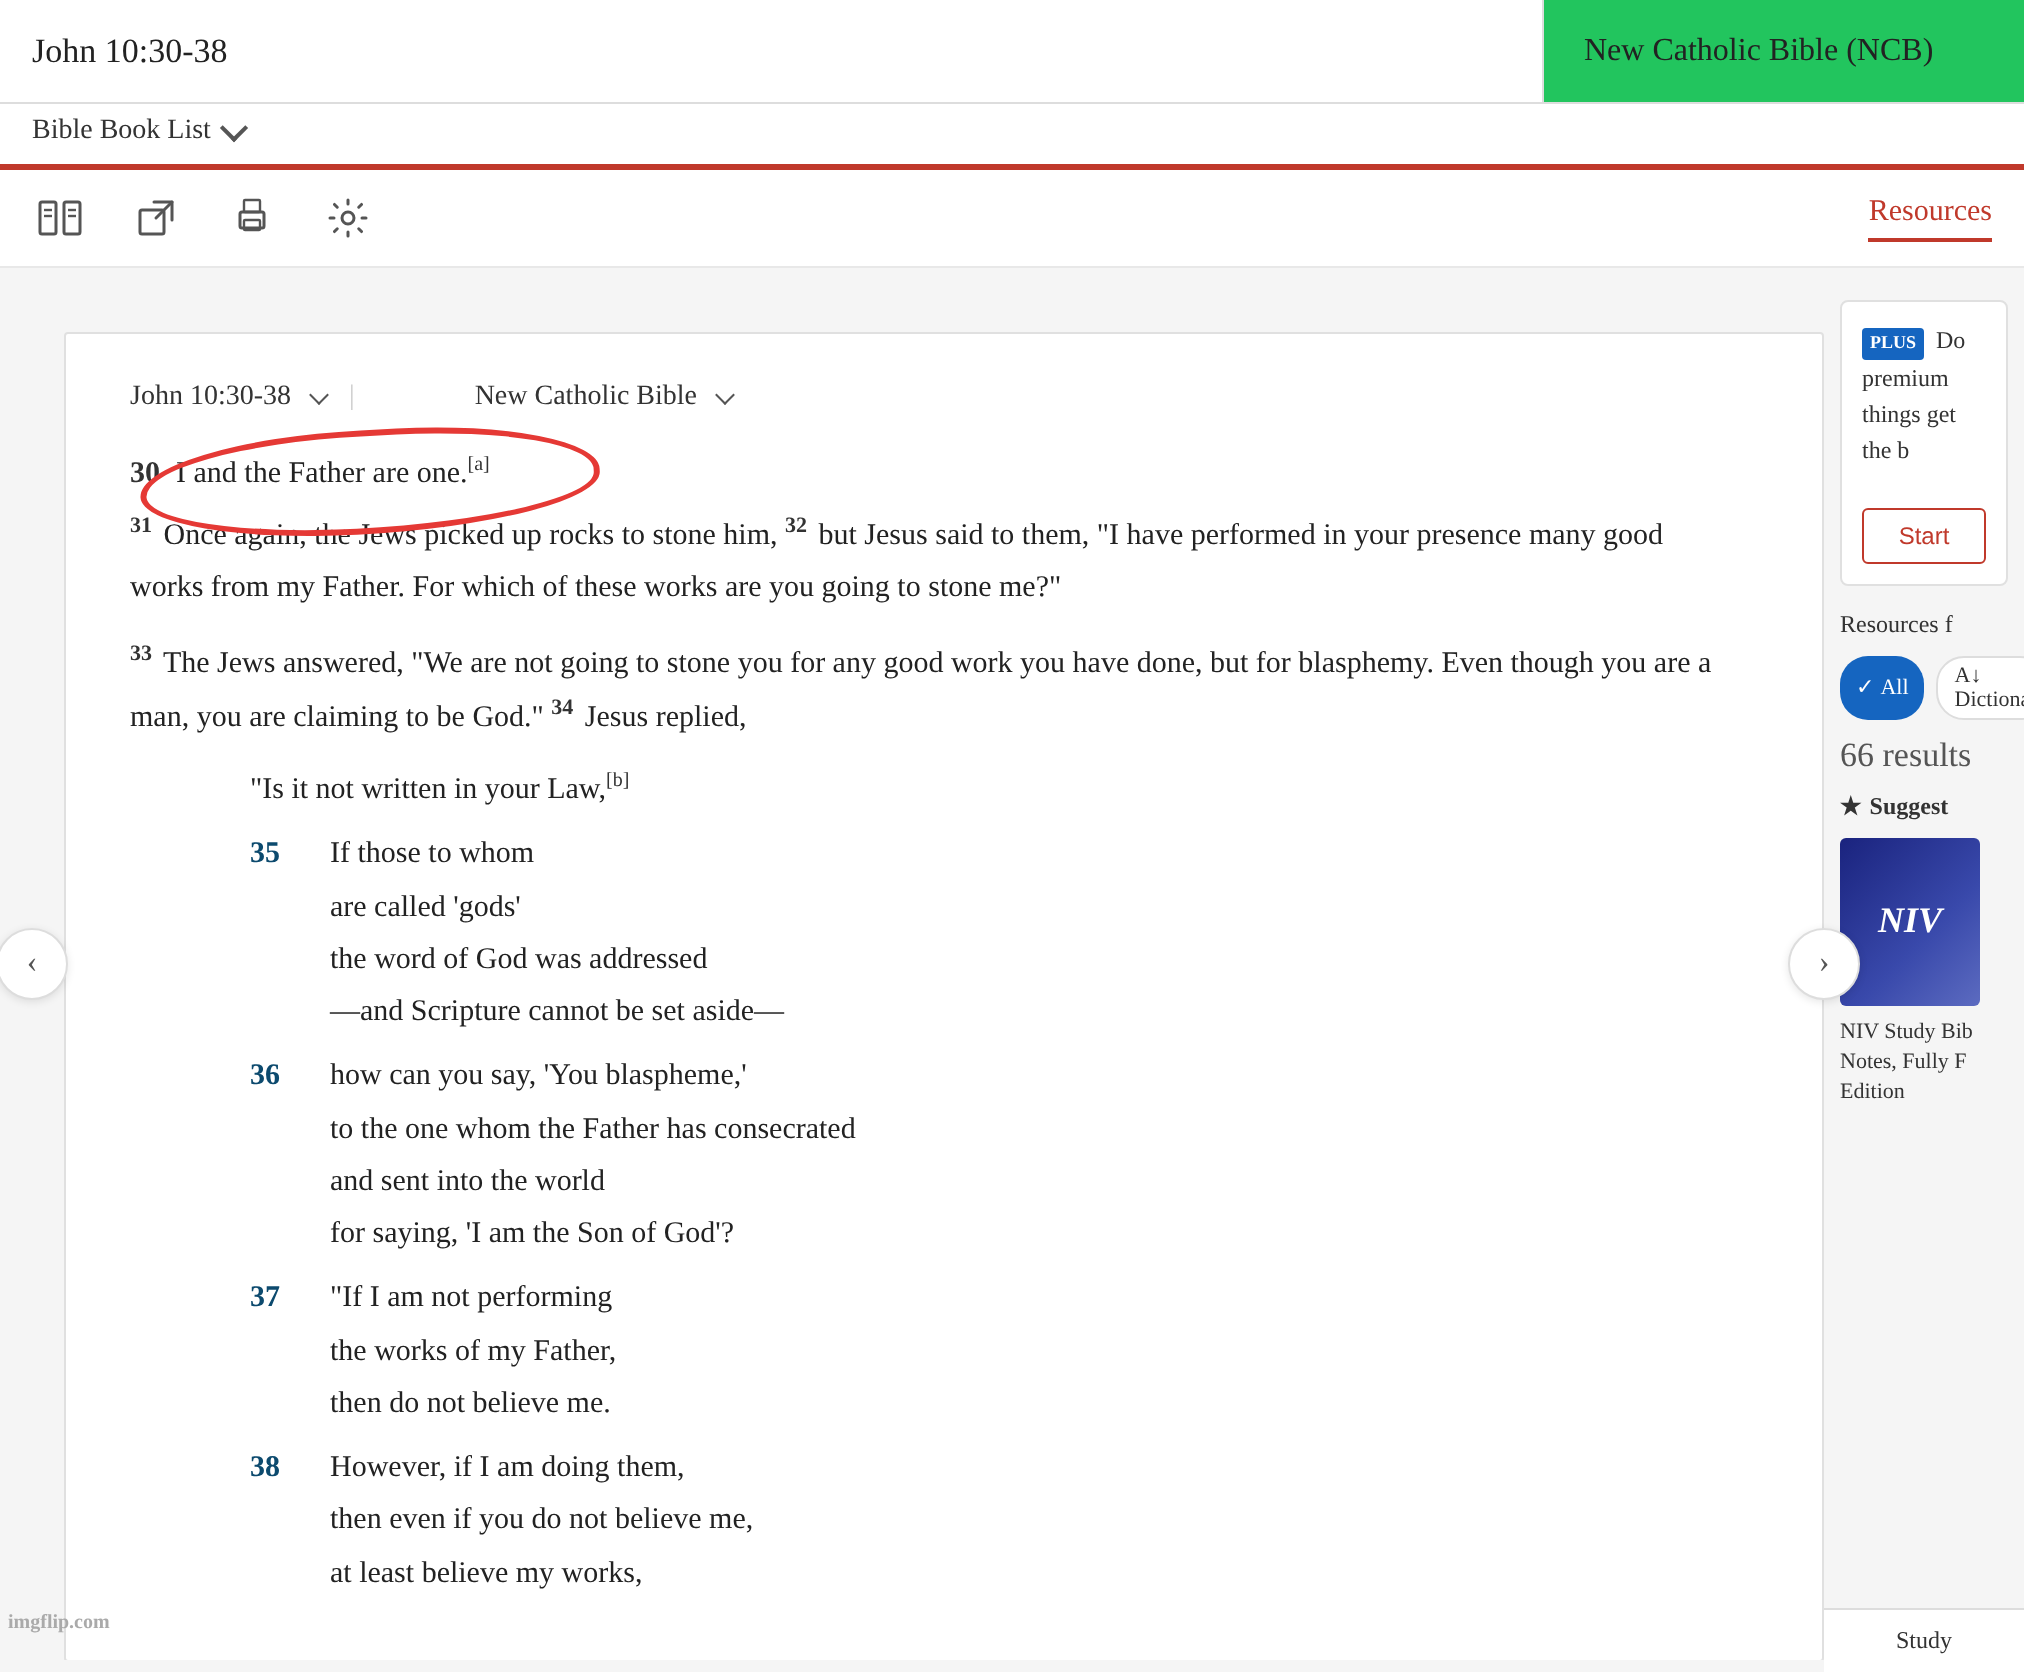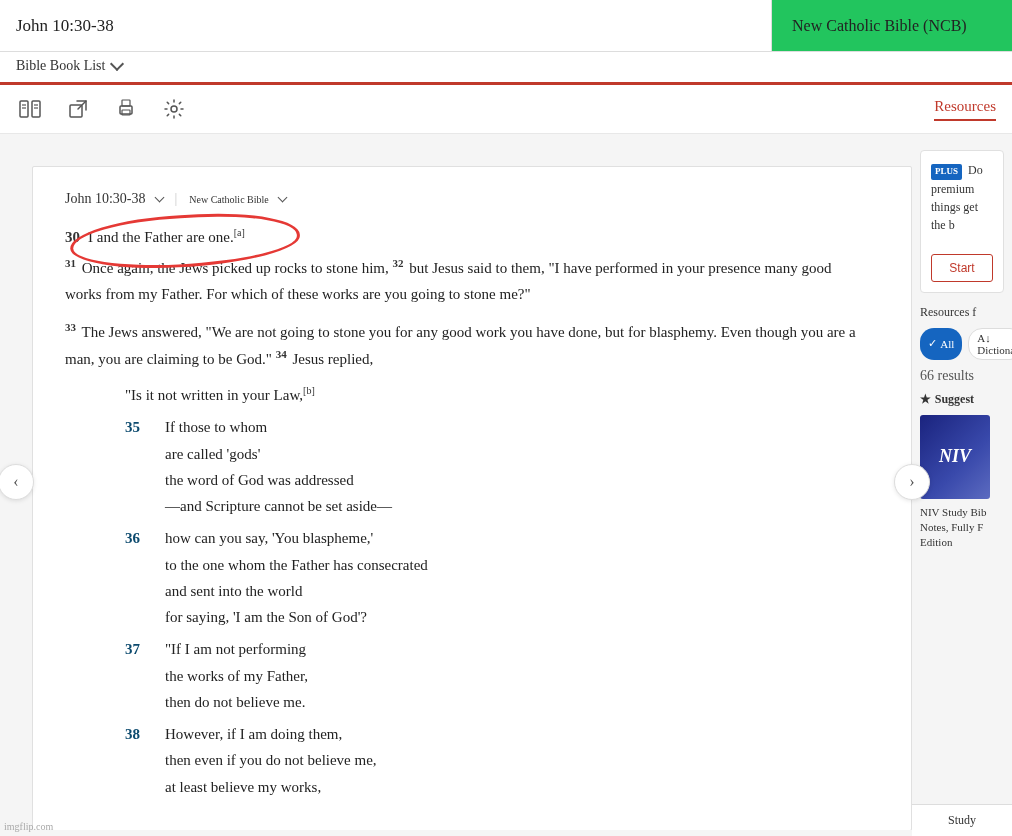--- a/index.html
+++ b/index.html
@@ -110,23 +110,24 @@
       margin-bottom: 20px;
       font-size: 14px;
       color: #333;
     }
     .passage-header-ref {
       font-size: 14px;
       color: #333;
       cursor: pointer;
     }
     .passage-header-version {
-      font-size: 10px;
-      color: #333;
-      cursor: pointer;
+      font-size: 14px;
+      color: #333;
+      cursor: pointer;
+      margin-left: 48px;
     }
     .small-chevron {
       display: inline-block;
       width: 7px;
       height: 7px;
       border-right: 1.5px solid #555;
       border-bottom: 1.5px solid #555;
       transform: rotate(45deg);
       margin-bottom: 3px;
       margin-left: 2px;
@@ -285,21 +286,21 @@
     .filter-btn-outline {
       background: #fff;
       color: #333;
       border: 1px solid #ddd;
       border-radius: 14px;
       padding: 3px 8px;
       font-size: 11px;
       cursor: pointer;
     }
     .results-count {
-      font-size: 14px;
+      font-size: 17px;
       color: #555;
       margin-bottom: 8px;
     }
     .suggests-label {
       font-size: 12px;
       font-weight: bold;
       color: #333;
       margin-bottom: 8px;
       display: flex;
       align-items: center;
@@ -338,24 +339,25 @@
       background: #fff;
       border-top: 1px solid #ddd;
       padding: 8px;
       text-align: center;
       font-size: 12px;
       color: #333;
     }
 
     .watermark {
       position: fixed;
-      bottom: 4px;
+      bottom: 19px;
       left: 4px;
       font-size: 10px;
       color: #aaa;
+      font-weight: bold;
     }
   </style>
 </head>
 <body>
 
 <div class="header">
   <div class="header-passage">John 10:30-38</div>
   <div class="header-version">New Catholic Bible (NCB)</div>
 </div>
 

